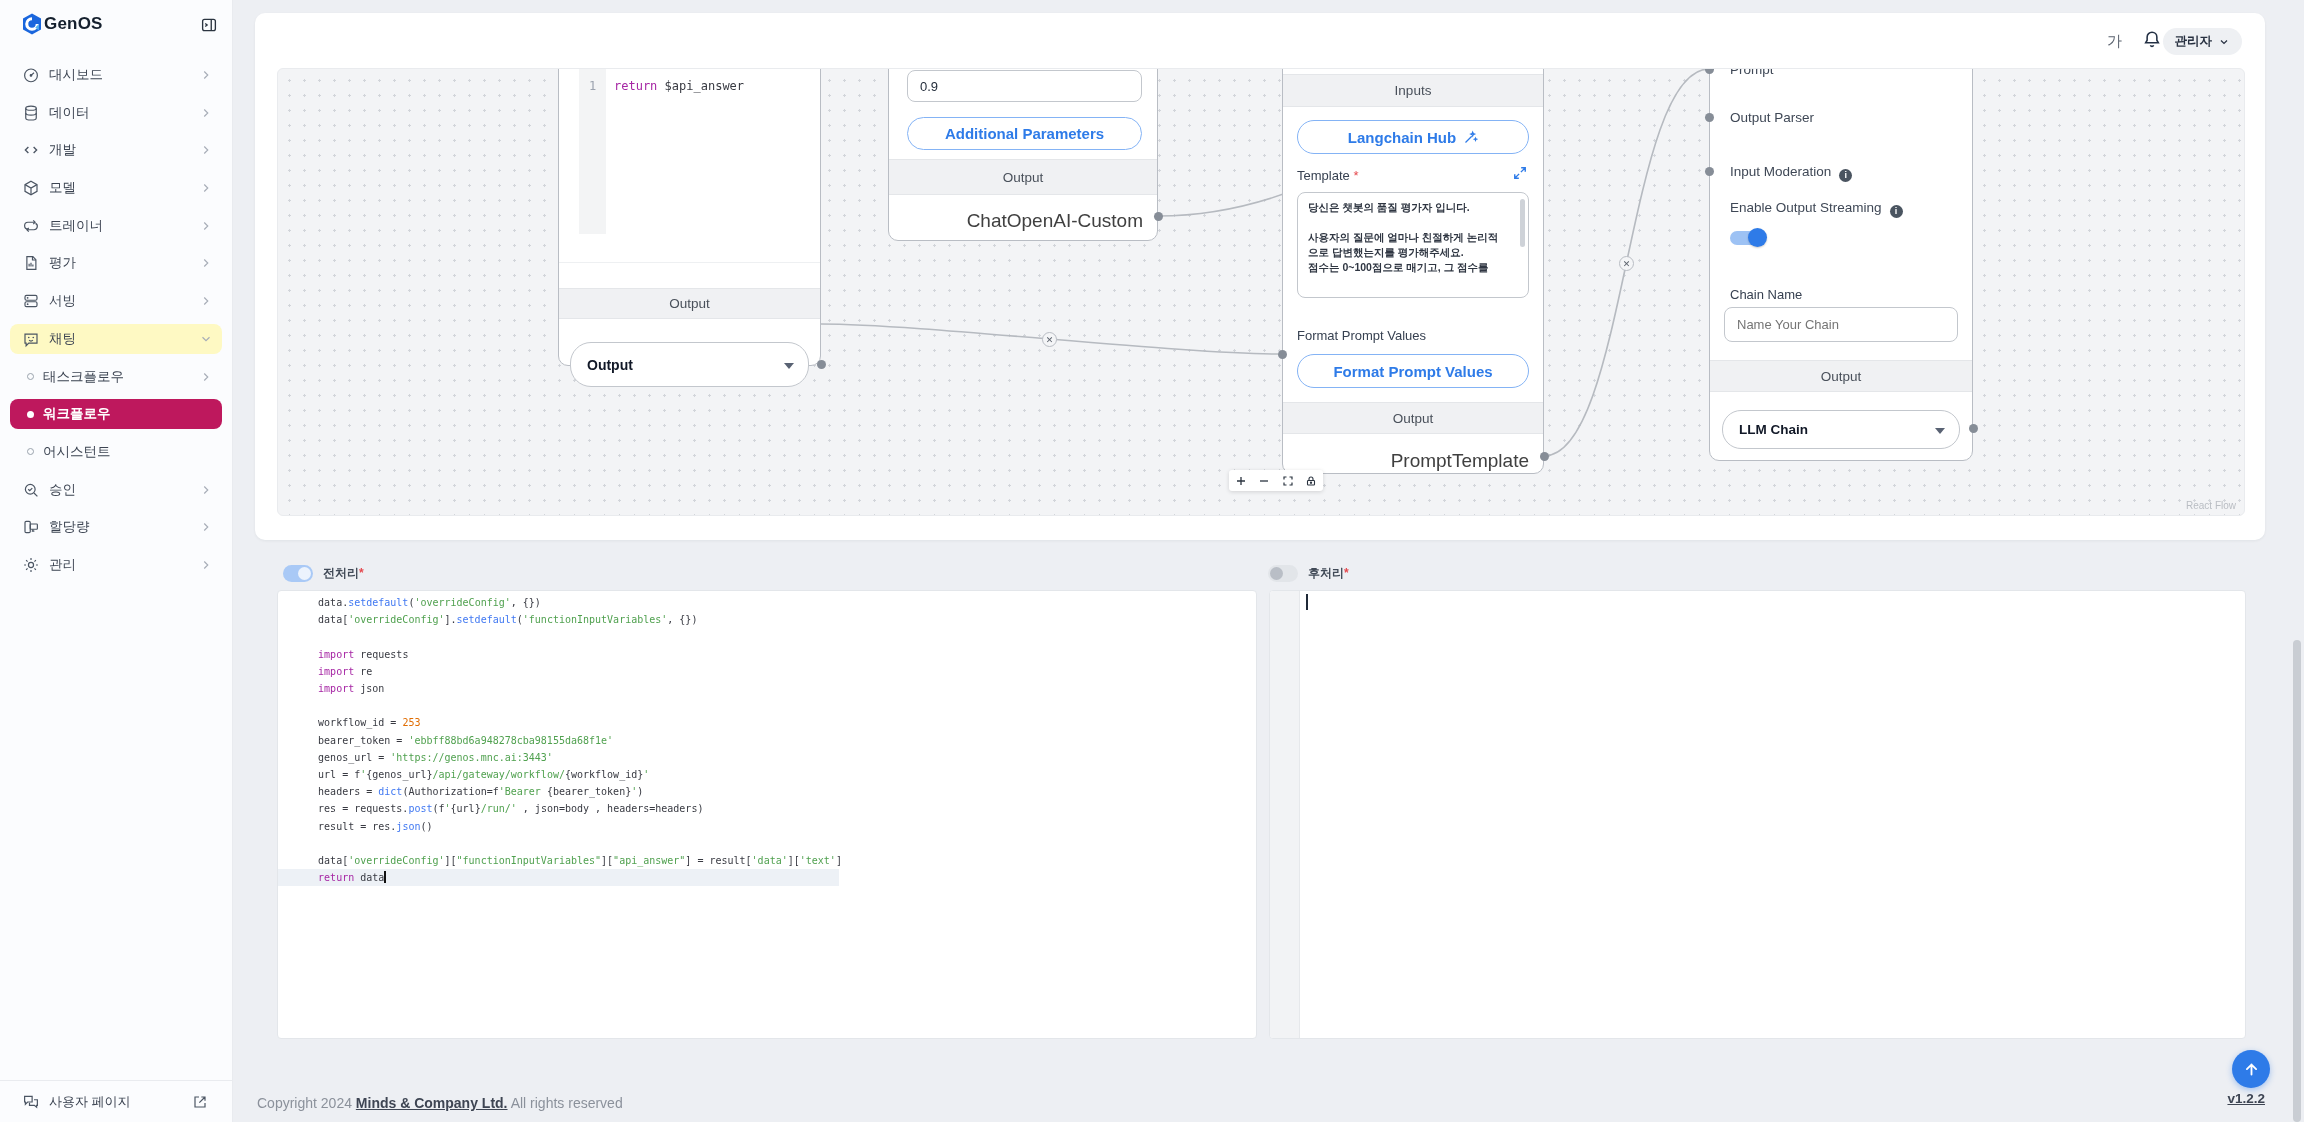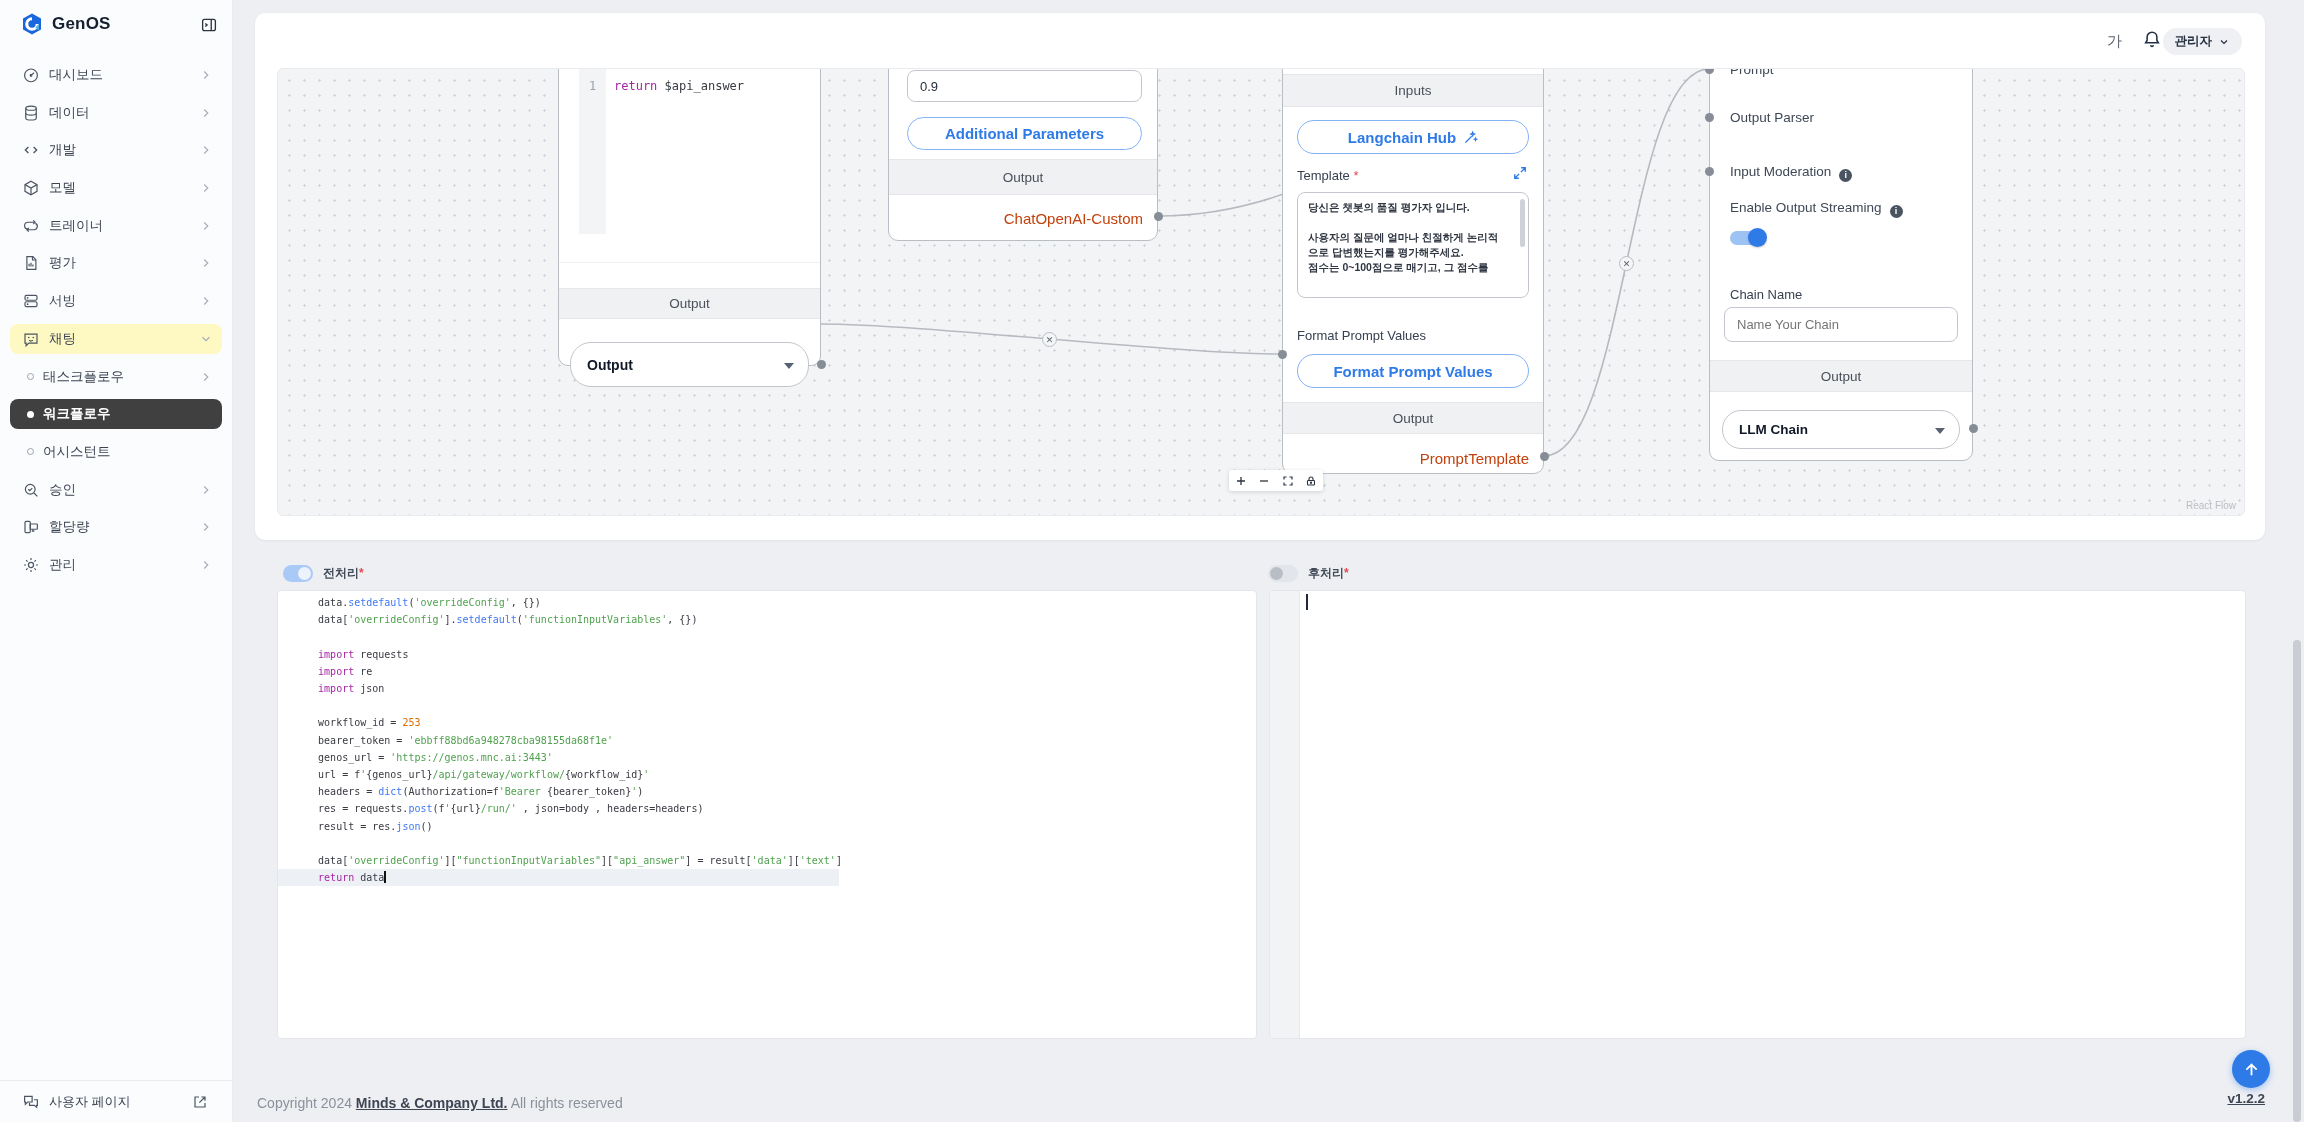--- a/index.html
+++ b/index.html
@@ -1,28 +1,28 @@
 <!DOCTYPE html>
 <html><head>
 <meta charset="utf-8">
 <style>
   html,body{margin:0;padding:0}
   #viewport{position:relative;width:2304px;height:1122px;background:#edeff3;font-family:"Liberation Sans",sans-serif;overflow:hidden;color:#333}
   
   #sidebar{position:absolute;left:0;top:0;width:233px;height:1122px;background:#fbfcfe;border-right:1px solid #e9ebef;box-sizing:border-box}
-  #logo-row{position:absolute;left:20px;top:12px;display:flex;align-items:center;gap:8px}
+  #logo-row{position:absolute;left:20px;top:12px;display:flex;align-items:center;}
   #logo-text{font-size:17px;font-weight:800;color:#15202e;letter-spacing:.2px}
   #collapse-btn{position:absolute;right:14px;top:16px;width:18px;height:18px;color:#2b3440}
   #nav{position:absolute;left:10px;right:10px;top:60px}
   .nav-item{position:relative;height:30px;margin-bottom:7.7px;border-radius:8px;display:flex;align-items:center;cursor:pointer}
   .nav-item .nico{width:18px;height:18px;margin-left:12px;color:#4b5563;flex:0 0 18px}
   .nav-label{margin-left:9px;font-size:13.5px;font-weight:500;color:#3c4452}
   .nav-chev{position:absolute;right:9px;top:8px;width:14px;height:14px;color:#a7adb7}
   .nav-item.open{background:#fef9c3}
-  .nav-item.selected{background:#404040}
+  .nav-item.selected{background:#be185d}
   .nav-item.selected .nav-label{color:#fff;font-weight:600}
   .dot{width:7px;height:7px;border-radius:50%;margin-left:17px;flex:0 0 7px;box-sizing:border-box}
   .dot.hollow{border:1.5px solid #9aa3ad}
   .dot.filled{background:#fff}
   .nav-item.child .nav-label{}
   #sidebar-footer{position:absolute;left:0;right:0;bottom:0;height:41px;border-top:1px solid #e9ebef;display:flex;align-items:center}
   #sidebar-footer .nico{width:18px;height:18px;margin-left:22px;color:#4b5563}
   #sidebar-footer .lbl{margin-left:9px;font-size:13px;color:#3c4452}
   #sidebar-footer .ext{position:absolute;right:24px;width:16px;height:16px;color:#4b5563}
   
@@ -39,21 +39,21 @@
   .node{position:absolute;background:#fff;border:1px solid #b9bdc4;border-radius:10px;box-sizing:border-box}
   .band{position:absolute;left:0;right:0;background:#f0f1f3;border-top:1px solid #e4e6e9;border-bottom:1px solid #e4e6e9;text-align:center;font-size:13.5px;color:#49505a;display:flex;align-items:center;justify-content:center}
   .handle{position:absolute;width:9px;height:9px;border-radius:50%;background:#868d97}
   .blue-btn{position:absolute;border:1px solid #84b3f5;border-radius:999px;background:#fff;color:#2e7be8;font-weight:700;font-size:15px;display:flex;align-items:center;justify-content:center;gap:7px;cursor:pointer}
   .ndd{position:absolute;border:1px solid #c3c7cd;border-radius:21px;background:#fff;display:flex;align-items:center;cursor:pointer}
   .ndd .dtxt{font-size:14px;font-weight:700;color:#111827;margin-left:16px}
   .caret{position:absolute;right:14px;top:50%;margin-top:-2px;width:0;height:0;border-left:5px solid transparent;border-right:5px solid transparent;border-top:6px solid #596273}
   .ninput{position:absolute;border:1px solid #c3c7cd;border-radius:8px;background:#fff;font-size:13px;color:#1f2937;display:flex;align-items:center;padding-left:12px;box-sizing:border-box}
   .nlabel{position:absolute;font-size:13px;color:#374151}
   .star{color:#e5484d}
-  .anchor-label{position:absolute;right:14px;font-size:15px;color:#c2410c}
+  .anchor-label{position:absolute;right:14px;font-size:19px;color:#404040}
   .info-i{display:inline-flex;width:13px;height:13px;border-radius:50%;background:#4a5460;color:#fff;font-size:9px;font-weight:700;align-items:center;justify-content:center;margin-left:8px;vertical-align:-2px}
   .edge-x{position:absolute;width:15px;height:15px;border-radius:50%;background:#f4f5f7;border:1px solid #b9bdc4;color:#5b626c;font-size:9px;display:flex;align-items:center;justify-content:center;box-sizing:border-box;cursor:pointer}
   
   #nodeA-editor{position:absolute;left:0;top:0;right:0;height:220px;border-bottom:1px solid #eef0f2}
   #nodeA-gutter{position:absolute;left:20px;top:0;width:27px;height:192px;background:#f3f4f5;color:#9ca3af;font:12px/17px "DejaVu Sans Mono",monospace;text-align:center;padding-top:36px;box-sizing:border-box}
   #nodeA-code{position:absolute;left:55px;top:36px;font:12px/17px "DejaVu Sans Mono",monospace;white-space:pre}
   
   #template-box{position:absolute;left:14px;right:14px;top:160px;height:106px;border:1px solid #c3c7cd;border-radius:8px;background:#fff;box-sizing:border-box;overflow:hidden}
   #template-text{position:absolute;left:10px;top:7px;right:14px;font-size:10.5px;line-height:15px;font-weight:600;color:#2f3642;white-space:pre-wrap}
   #template-scroll{position:absolute;right:3px;top:6px;width:5px;height:48px;border-radius:3px;background:#ced2d8}

